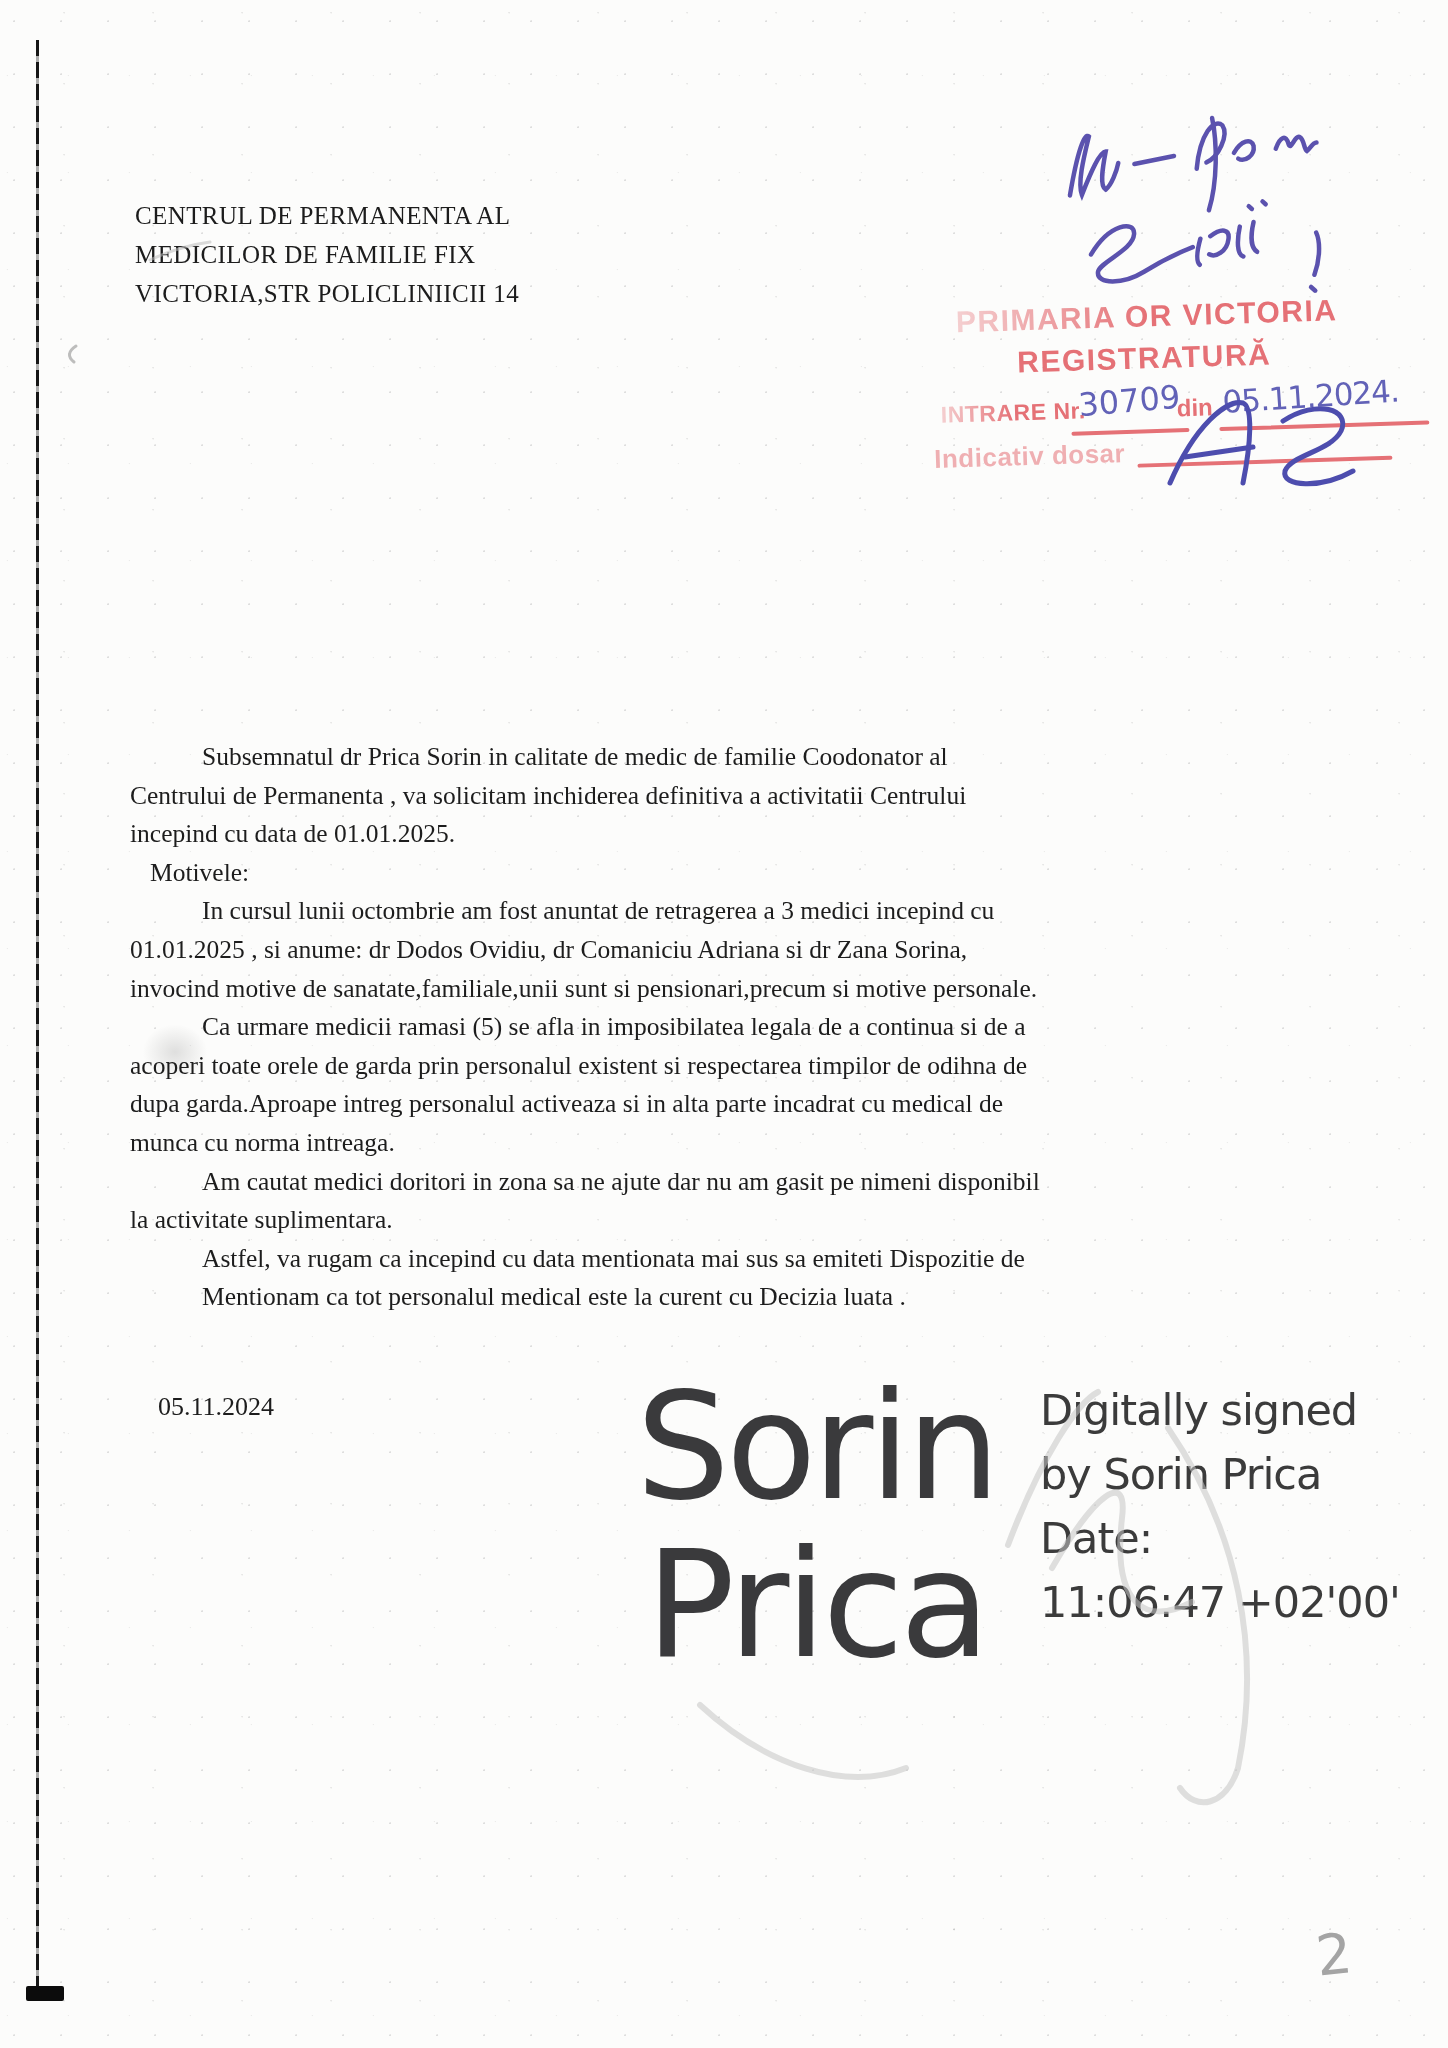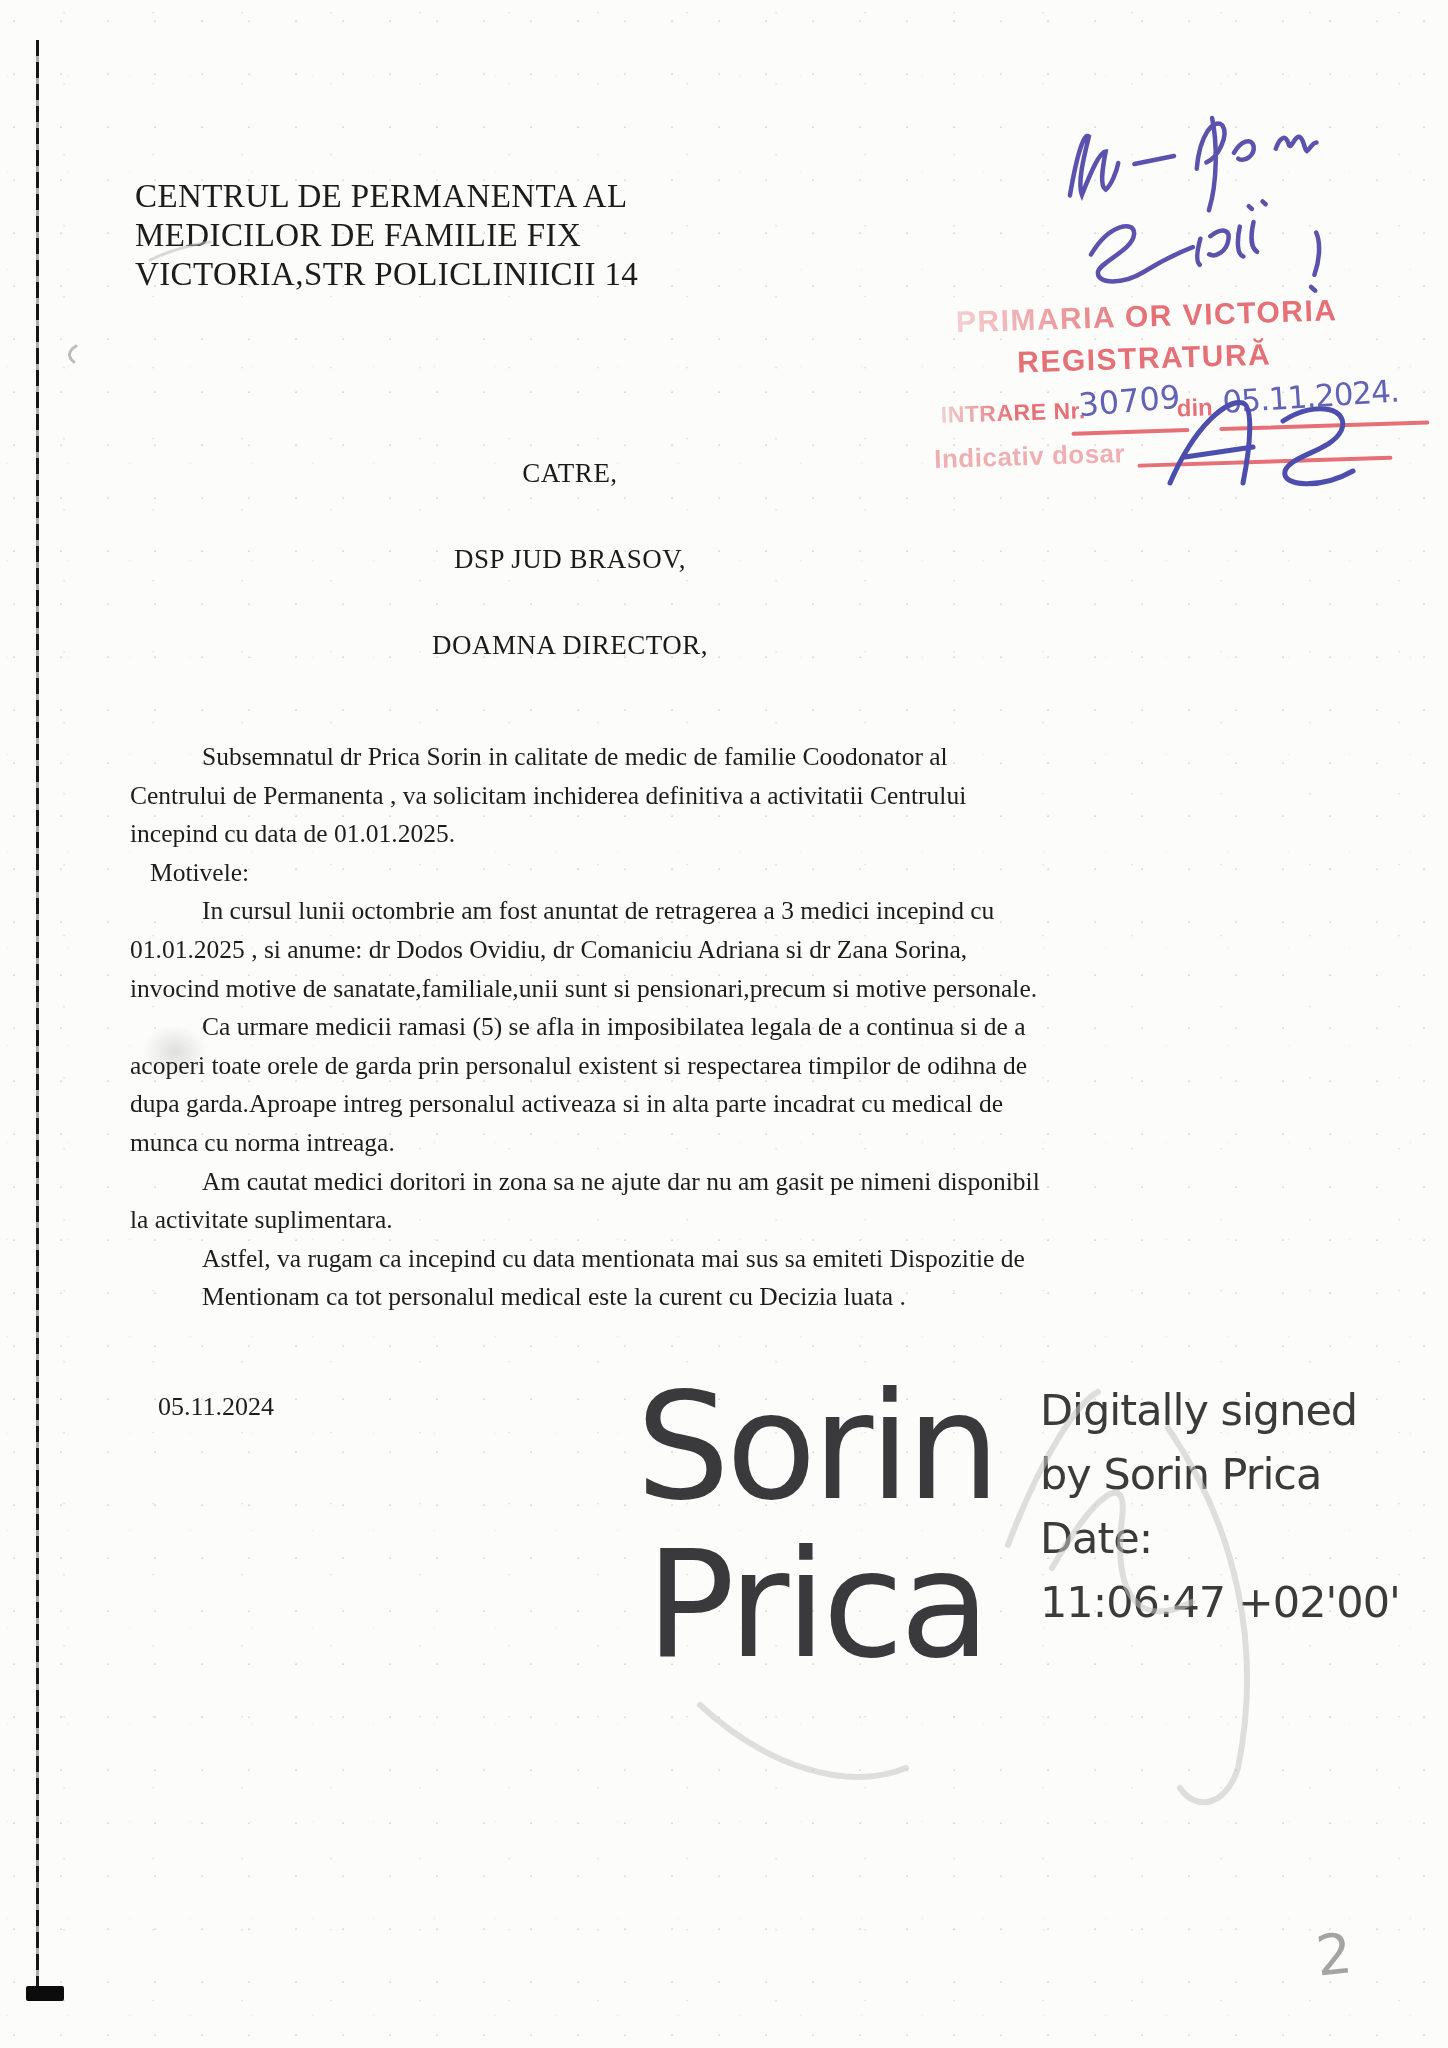--- a/index.html
+++ b/index.html
@@ -13,21 +13,21 @@
       radial-gradient(circle at 72% 18%, rgba(70,70,70,.11) .6px, transparent 1px),
       radial-gradient(circle at 12% 78%, rgba(70,70,70,.09) .5px, transparent .9px);
     background-size:47px 53px, 89px 71px, 61px 97px;
   }
   .abs{position:absolute;}
   
   .edge-line{position:absolute;left:36px;top:40px;width:3px;height:1948px;
     background:repeating-linear-gradient(180deg,#161616 0 16px, rgba(22,22,22,.35) 16px 22px);}
   .edge-blob{position:absolute;left:26px;top:1986px;width:38px;height:15px;background:#0c0c0c;border-radius:2px;}
   
-  .sender{left:135px;top:177px;font-size:33px;line-height:39px;letter-spacing:.4px;color:#1c1c1c;white-space:nowrap;}
+  .sender{left:135px;top:196px;font-size:25px;line-height:39px;letter-spacing:.4px;color:#1c1c1c;white-space:nowrap;}
   
   .hand-note{left:1048px;top:88px;transform:rotate(-3deg);}
   .hand-note svg{display:block;}
   
   .stamp{left:930px;top:292px;width:520px;height:185px;transform:rotate(-1.8deg);
     font-family:"Liberation Sans","DejaVu Sans",sans-serif;font-weight:700;color:#e25e64;opacity:.88;}
   .stamp .fade-l{-webkit-mask-image:linear-gradient(90deg,rgba(0,0,0,.32),#000 50%);
                  mask-image:linear-gradient(90deg,rgba(0,0,0,.32),#000 50%);}
   .st-l1{position:absolute;left:28px;top:6px;font-size:30px;letter-spacing:1.5px;white-space:nowrap;}
   .st-l2{position:absolute;left:88px;top:48px;font-size:30px;letter-spacing:1.5px;white-space:nowrap;}
@@ -119,25 +119,20 @@
       <span class="ul ul3"></span>
     </div>
   </div>
 
   <svg class="pas-svg" width="230" height="120" viewBox="0 0 230 120" fill="none" stroke="#4d4dae" stroke-width="5" stroke-linecap="round" aria-label="PAS">
     <path d="M15,98 C40,40 72,14 88,18 C98,22 96,58 88,98"></path>
     <path d="M30,72 L98,62"></path>
     <path d="M128,36 C162,14 196,24 186,46 C176,66 136,70 130,86 C126,102 166,104 198,86"></path>
   </svg>
 
-  <div class="abs recipient">
-      <div>CATRE,</div>
-      <div>DSP JUD BRASOV,</div>
-      <div>DOAMNA DIRECTOR,</div>
-    </div>
 
   <div class="abs body-text">
       <div class="ind-para">Subsemnatul dr Prica Sorin in calitate de medic de familie Coodonator al</div>
       <div>Centrului de Permanenta , va solicitam inchiderea definitiva a activitatii Centrului</div>
       <div>incepind cu data de 01.01.2025.</div>
       <div class="ind-small">Motivele:</div>
       <div class="ind-para">In cursul lunii octombrie am fost anuntat de retragerea a 3 medici incepind cu</div>
       <div>01.01.2025 , si anume: dr Dodos Ovidiu, dr Comaniciu Adriana si dr Zana Sorina,</div>
       <div>invocind motive de sanatate,familiale,unii sunt si pensionari,precum si motive personale.</div>
       <div class="ind-para">Ca urmare medicii ramasi (5) se afla in imposibilatea legala de a continua si  de a</div>

